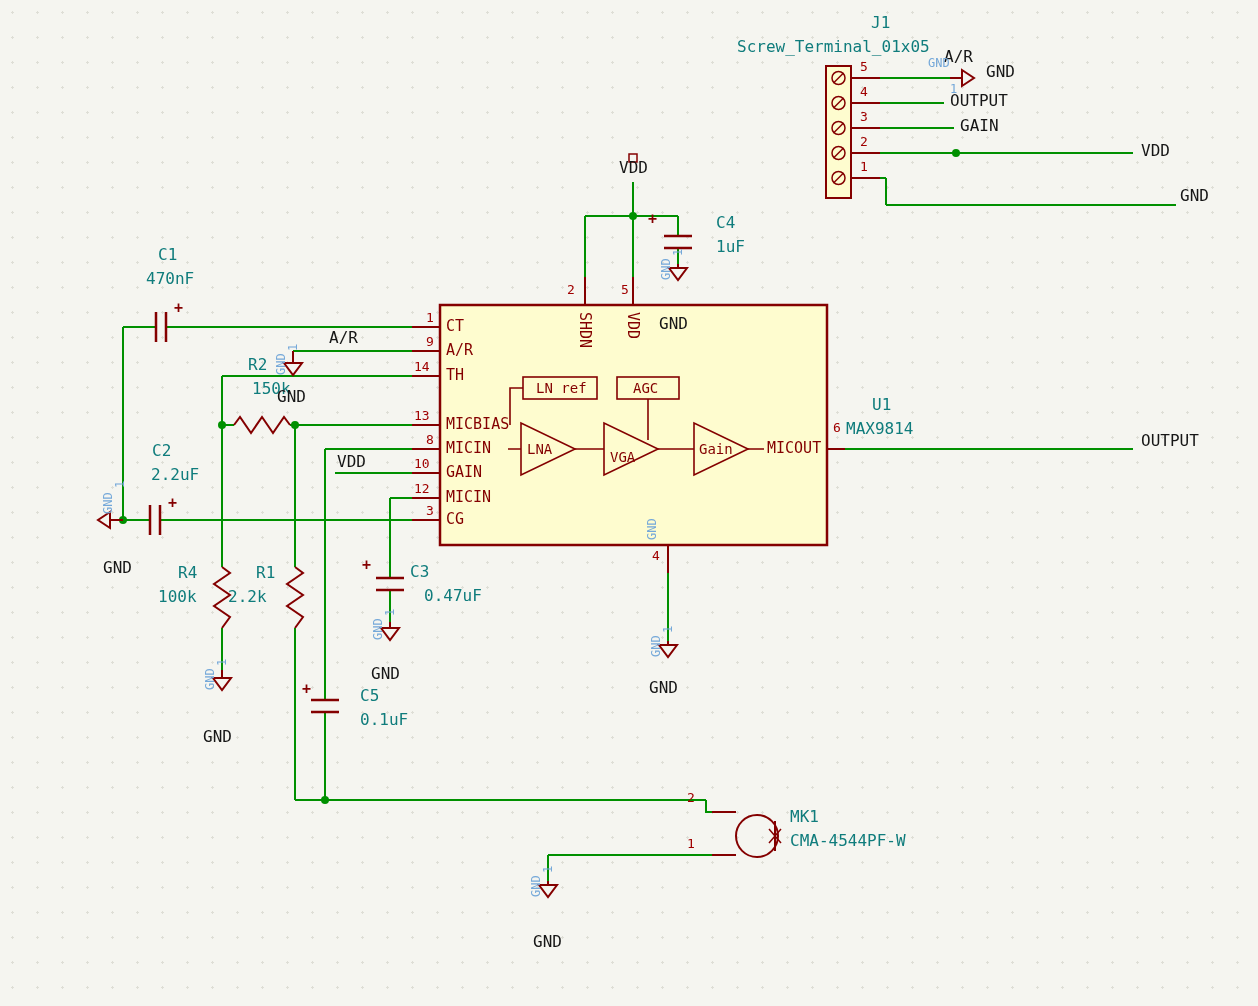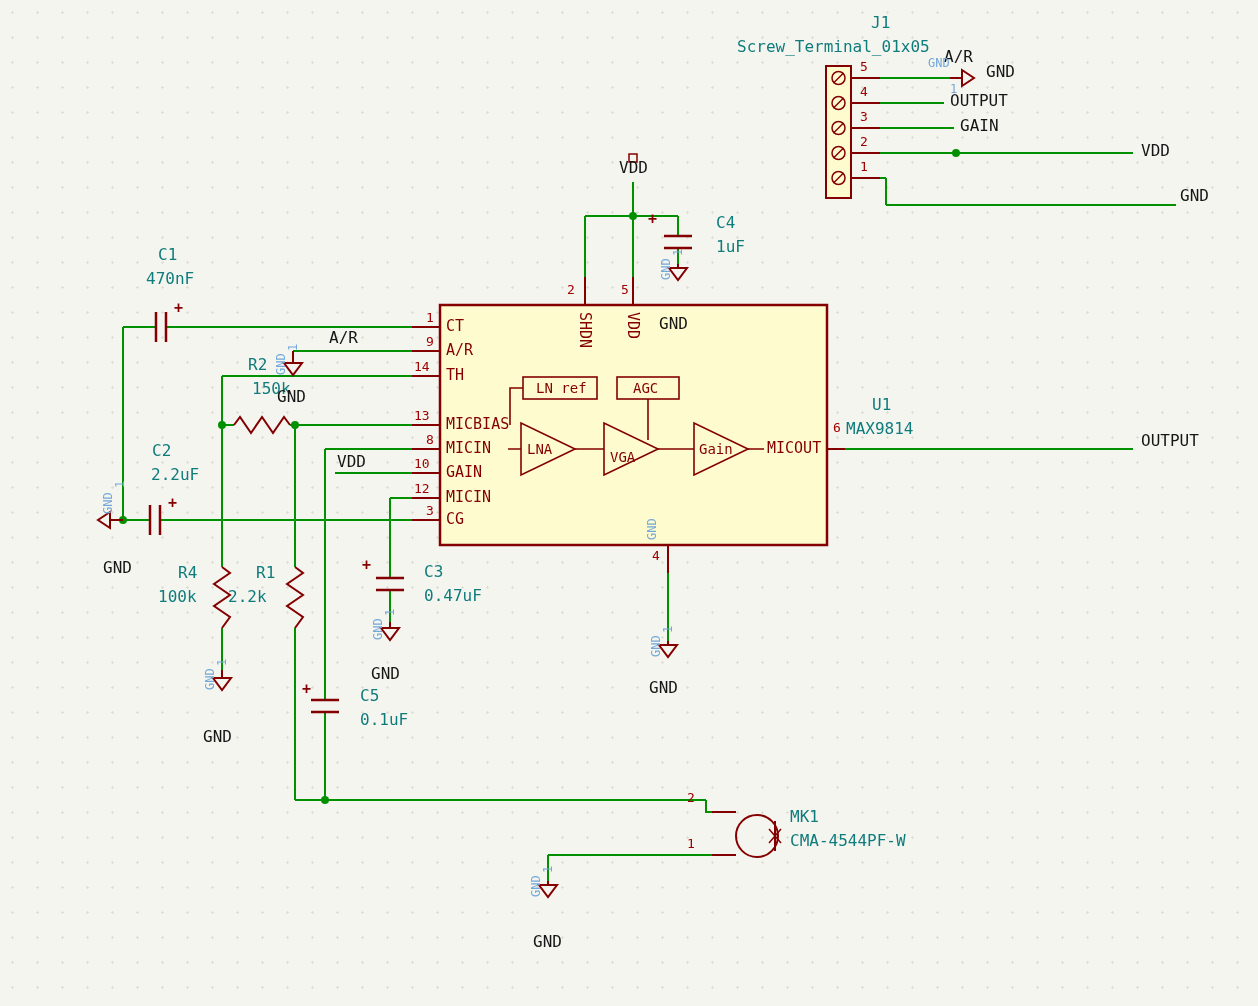--- a/index.html
+++ b/index.html
@@ -179,21 +179,21 @@
     <path d="M769,829 L781,843 M781,829 L769,843" stroke-width="1.5"></path>
     <path d="M712,812 H736 M712,855 H736"></path>
   </g>
 
 </svg>
 
 <div class="t field" style="left:158px;top:247px">C1</div>
 <div class="t field" style="left:146px;top:271px">470nF</div>
 <div class="t field" style="left:152px;top:443px">C2</div>
 <div class="t field" style="left:151px;top:467px">2.2uF</div>
-<div class="t field" style="left:424px;top:564px">C3</div>
+<div class="t field" style="left:410px;top:564px">C3</div>
 <div class="t field" style="left:424px;top:588px">0.47uF</div>
 <div class="t field" style="left:716px;top:215px">C4</div>
 <div class="t field" style="left:716px;top:239px">1uF</div>
 <div class="t field" style="left:360px;top:688px">C5</div>
 <div class="t field" style="left:360px;top:712px">0.1uF</div>
 <div class="t field" style="left:256px;top:565px">R1</div>
 <div class="t field" style="left:228px;top:589px">2.2k</div>
 <div class="t field" style="left:248px;top:357px">R2</div>
 <div class="t field" style="left:252px;top:381px">150k</div>
 <div class="t field" style="left:178px;top:565px">R4</div>

